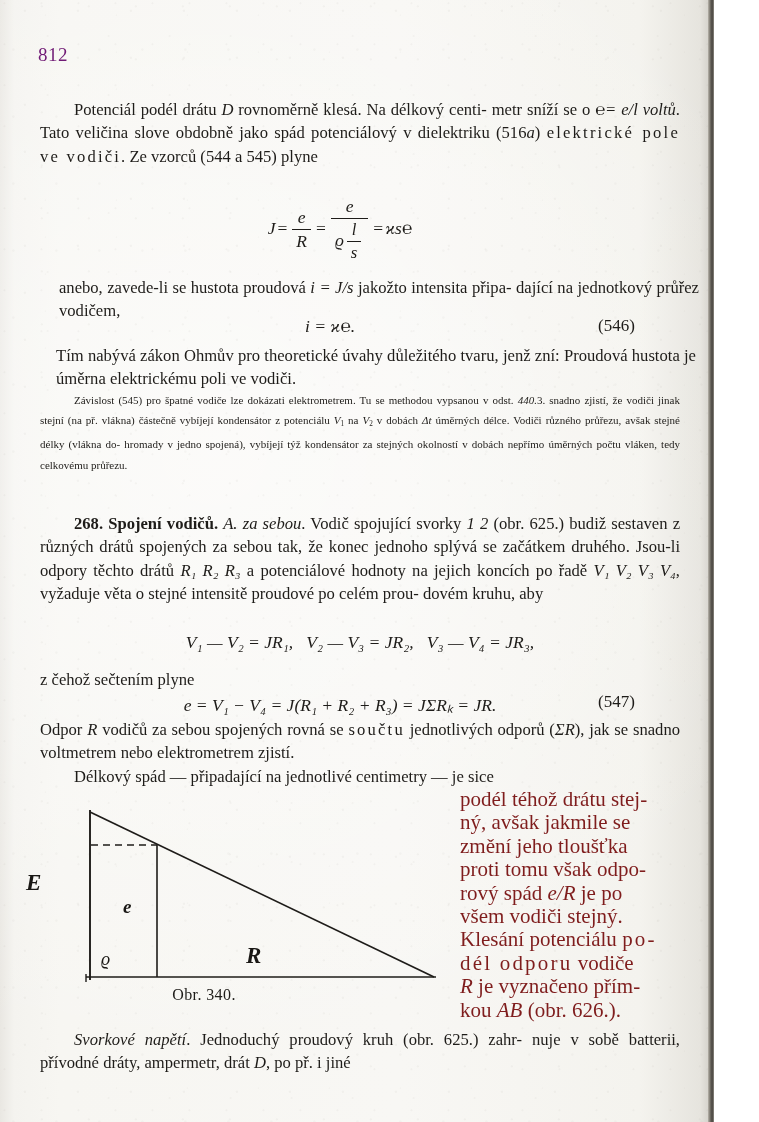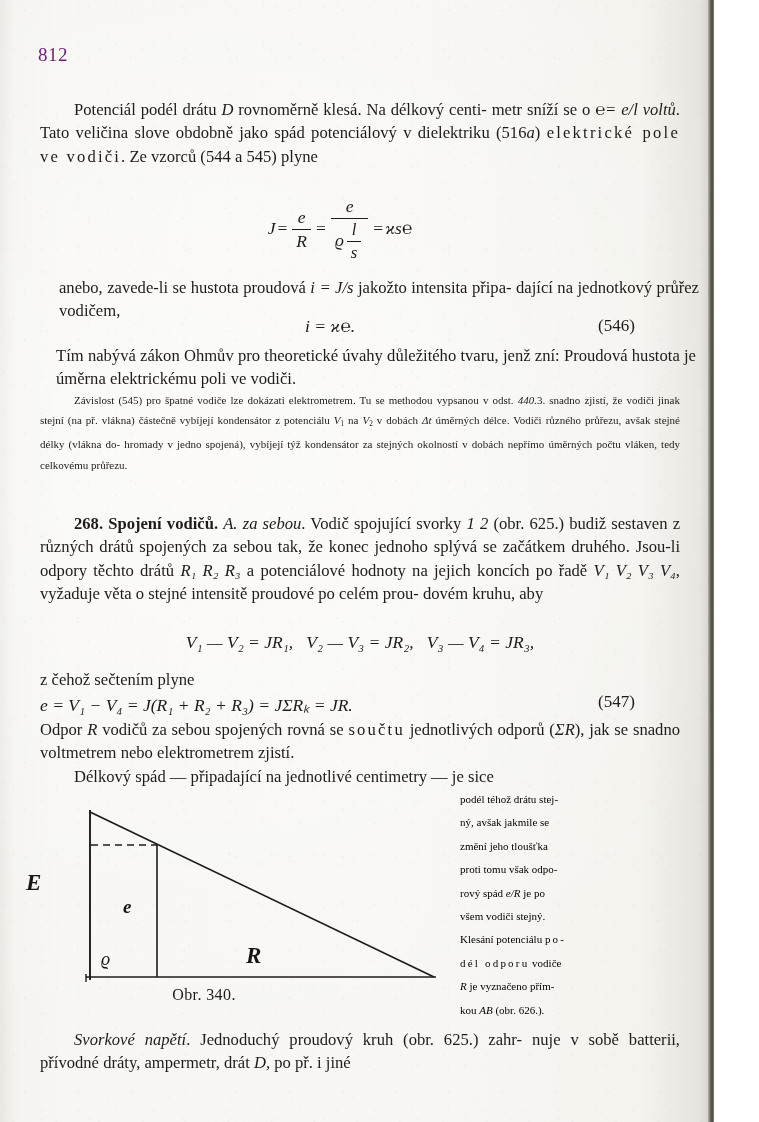--- a/index.html
+++ b/index.html
@@ -151,23 +151,23 @@
     font-style: italic;
     font-weight: bold;
     color: #191714;
   }
 
   
   .side-col {
     position: absolute;
     left: 460px;
     width: 232px;
-    font-size: 11px;
+    font-size: 21px;
     line-height: 23.4px;
-    color: #000000;
+    color: #7f1d1d;
     text-align: justify;
   }
 </style>
 </head>
 <body>
 
 <div id="page-sheet"></div>
 <div id="page-grain"></div>
 
 <div class="bleed" style="left:120px; top:205px;">
@@ -229,21 +229,21 @@
   </div>
 
   <div class="eq" style="left:40px; top:632px; width:640px; text-align:center;">
     <span class="mvar">V₁ — V₂ = JR₁,</span>&nbsp;&nbsp;&nbsp;<span class="mvar">V₂ — V₃ = JR₂,</span>&nbsp;&nbsp;&nbsp;<span class="mvar">V₃ — V₄ = JR₃,</span>
   </div>
 
   <div class="body-col" style="top:668px;">
     <span>z čehož sečtením plyne</span>
   </div>
 
-  <div class="eq" style="left:40px; top:692px; width:600px; ">
+  <div class="eq" style="left:40px; top:692px; width:600px; text-align:center;">
     <span class="mvar">e = V₁ − V₄ = J(R₁ + R₂ + R₃) = JΣRₖ = JR.</span>
   </div>
   <div class="eqno" style="left:598px; top:692px;">(547)</div>
 
   <div class="body-col" style="top:718px;">
     <span>Odpor </span><span class="mvar">R</span><span> vodičů za sebou spojených rovná se </span><span class="spaced">součtu</span><span> jednotlivých</span>
     <span>odporů (</span><span class="mvar">ΣR</span><span>), jak se snadno voltmetrem nebo elektrometrem zjistí.</span>
   </div>
 
   <div class="body-col ind" style="top:765px;">

